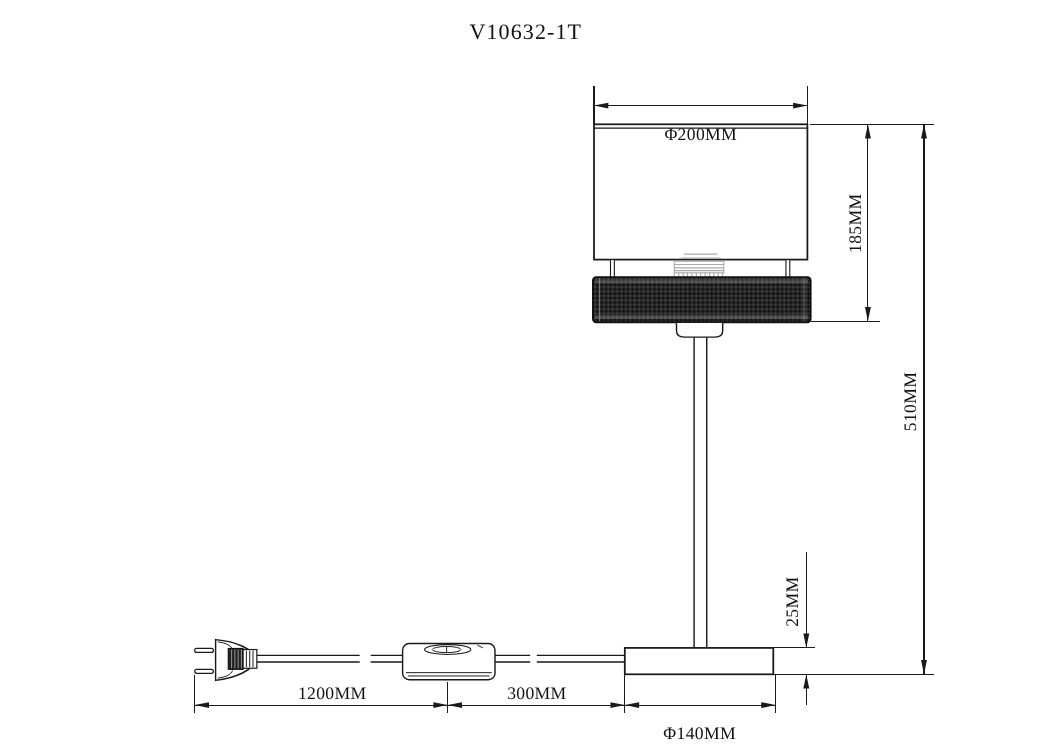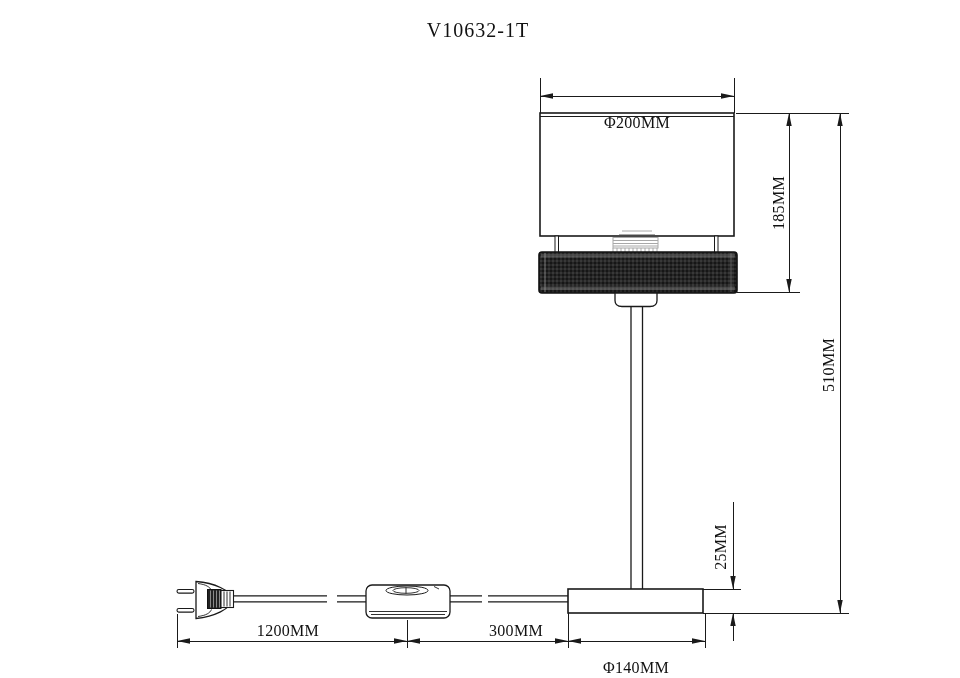--- a/index.html
+++ b/index.html
@@ -130,19 +130,19 @@
   <div class="lbl title" style="left:478px;top:30px;">V10632-1T</div>
 
   <div class="lbl" style="left:637px;top:87px;margin-top:36px;">Φ200MM</div>
 
   <div class="lbl rot" style="left:779px;top:203px;">185MM</div>
 
   <div class="lbl rot" style="left:829px;top:365px;">510MM</div>
 
   <div class="lbl rot" style="left:721px;top:547px;">25MM</div>
 
-  <div class="lbl" style="left:288px;top:631px;">1200MM</div>
+  <div class="lbl" style="left:302px;top:631px;">1200MM</div>
 
-  <div class="lbl" style="left:516px;top:631px;">300MM</div>
+  <div class="lbl" style="left:488px;top:631px;">300MM</div>
 
   <div class="lbl" style="left:636px;top:631px;margin-top:37px;">Φ140MM</div>
 
 </div>
 
 </body></html>

